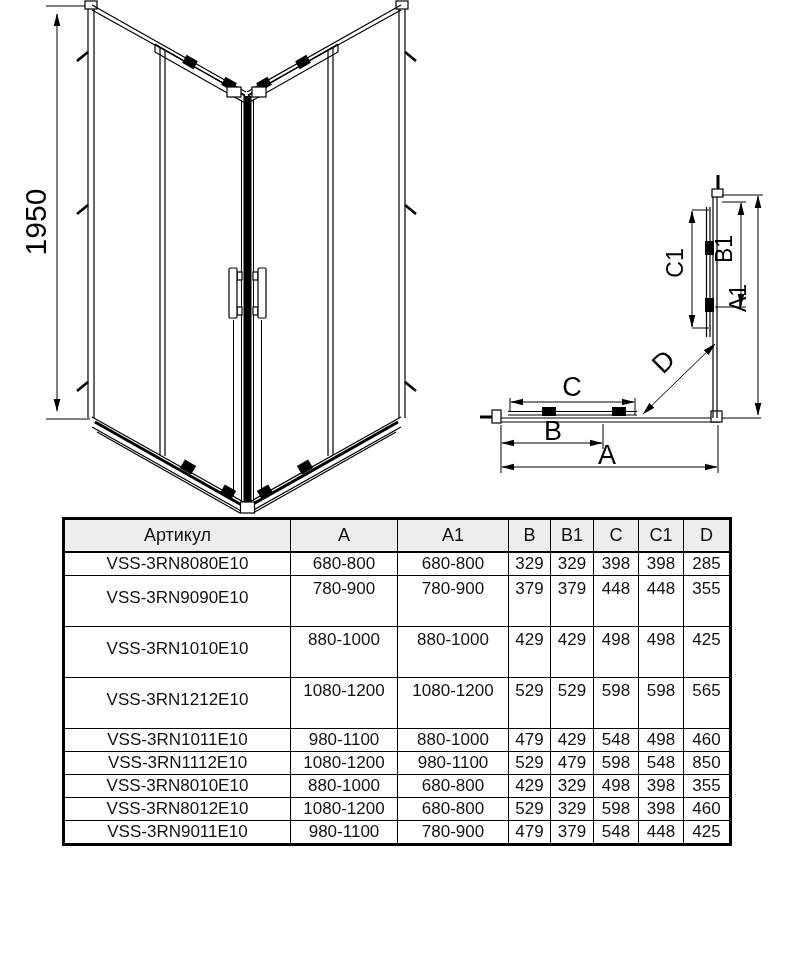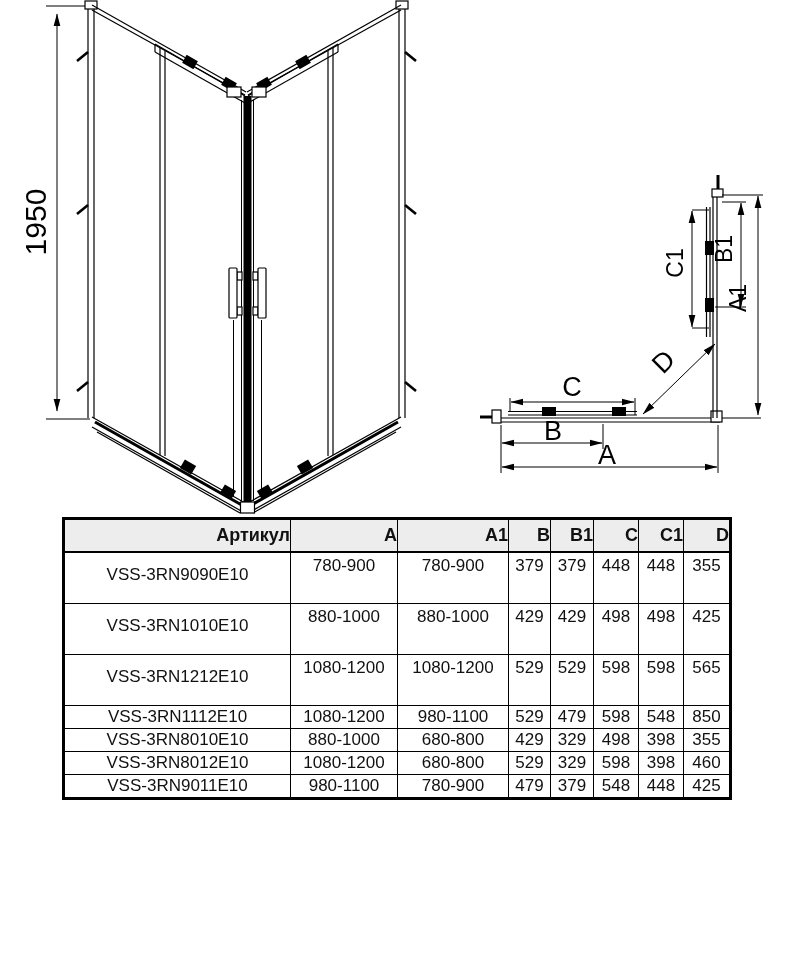--- a/index.html
+++ b/index.html
@@ -17,22 +17,22 @@
   .plan  .dim{marker-end:url(#pE);marker-start:url(#pS);}
   svg text{fill:#000;}
   .dtxt{font:27px "Liberation Sans",sans-serif;text-anchor:middle;}
   .dtxt-sm{font:23px "Liberation Sans",sans-serif;text-anchor:middle;}
   .dtxt-big{font:30px "Liberation Sans",sans-serif;text-anchor:middle;}
 
   table.spec{position:absolute;left:62px;top:517px;border-collapse:collapse;table-layout:fixed;
              border:3px solid #000;font-size:17px;color:#111;}
   table.spec th,table.spec td{border:1.4px solid #000;text-align:center;padding:0;overflow:hidden;
              white-space:nowrap;}
-  table.spec thead th{background:#ededed;font-weight:bold;font-size:18px;height:31px;
-             border-bottom:2.5px solid #000;text-align:right;}
+  table.spec thead th{background:#ededed;font-weight:normal;font-size:18px;height:31px;
+             border-bottom:2.5px solid #000;}
   table.spec tbody td{height:22px;vertical-align:middle;}
   table.spec tbody tr.tall td{height:38px;vertical-align:top;padding-top:3px;}
   table.spec tbody tr.tall td:first-child{padding-top:12px;}
 </style>
 </head>
 <body>
 
 <div class="canvas">
 
   <svg class="front" viewBox="0 0 445 515" width="445" height="515" style="left:0;top:0;">
@@ -238,20 +238,30 @@
         <th>A</th>
         <th>A1</th>
         <th>B</th>
         <th>B1</th>
         <th>C</th>
         <th>C1</th>
         <th>D</th>
       </tr>
     </thead>
     <tbody>
+        <tr>
+          <td>VSS-3RN8080E10</td>
+          <td>680-800</td>
+          <td>680-800</td>
+          <td>329</td>
+          <td>329</td>
+          <td>398</td>
+          <td>398</td>
+          <td>285</td>
+        </tr>
         <tr class="tall">
           <td>VSS-3RN9090E10</td>
           <td>780-900</td>
           <td>780-900</td>
           <td>379</td>
           <td>379</td>
           <td>448</td>
           <td>448</td>
           <td>355</td>
         </tr>
@@ -269,20 +279,30 @@
           <td>VSS-3RN1212E10</td>
           <td>1080-1200</td>
           <td>1080-1200</td>
           <td>529</td>
           <td>529</td>
           <td>598</td>
           <td>598</td>
           <td>565</td>
         </tr>
         <tr>
+          <td>VSS-3RN1011E10</td>
+          <td>980-1100</td>
+          <td>880-1000</td>
+          <td>479</td>
+          <td>429</td>
+          <td>548</td>
+          <td>498</td>
+          <td>460</td>
+        </tr>
+        <tr>
           <td>VSS-3RN1112E10</td>
           <td>1080-1200</td>
           <td>980-1100</td>
           <td>529</td>
           <td>479</td>
           <td>598</td>
           <td>548</td>
           <td>850</td>
         </tr>
         <tr>

